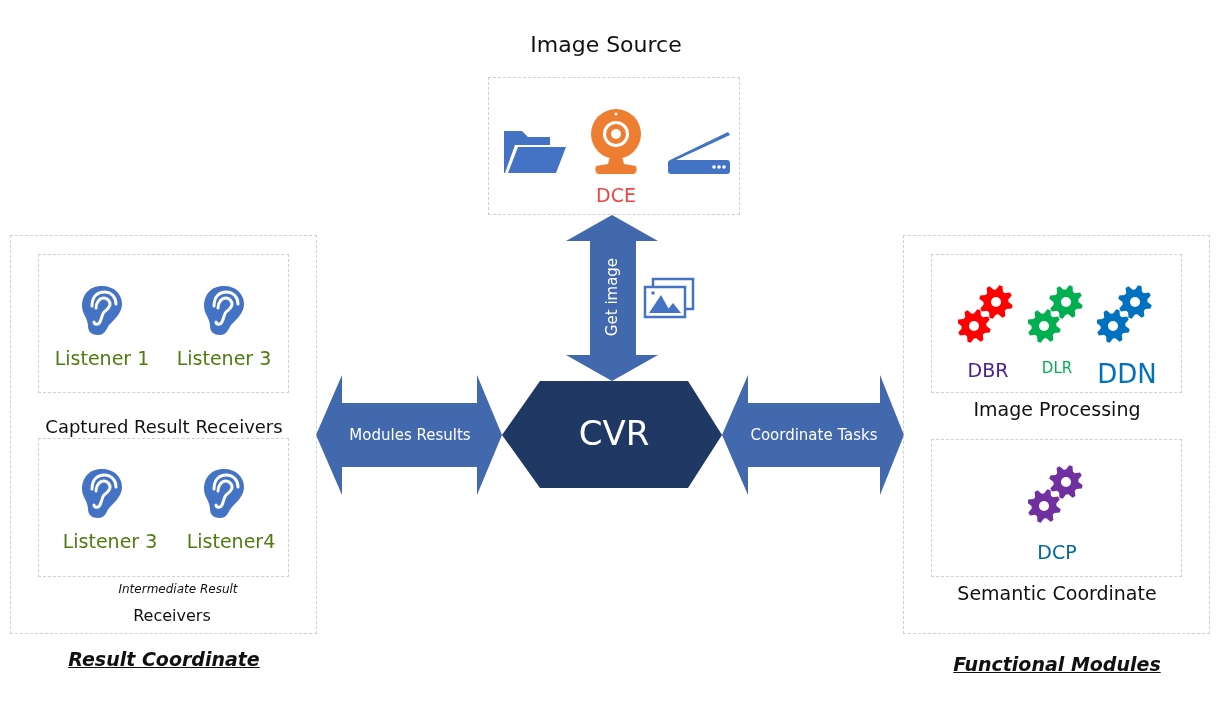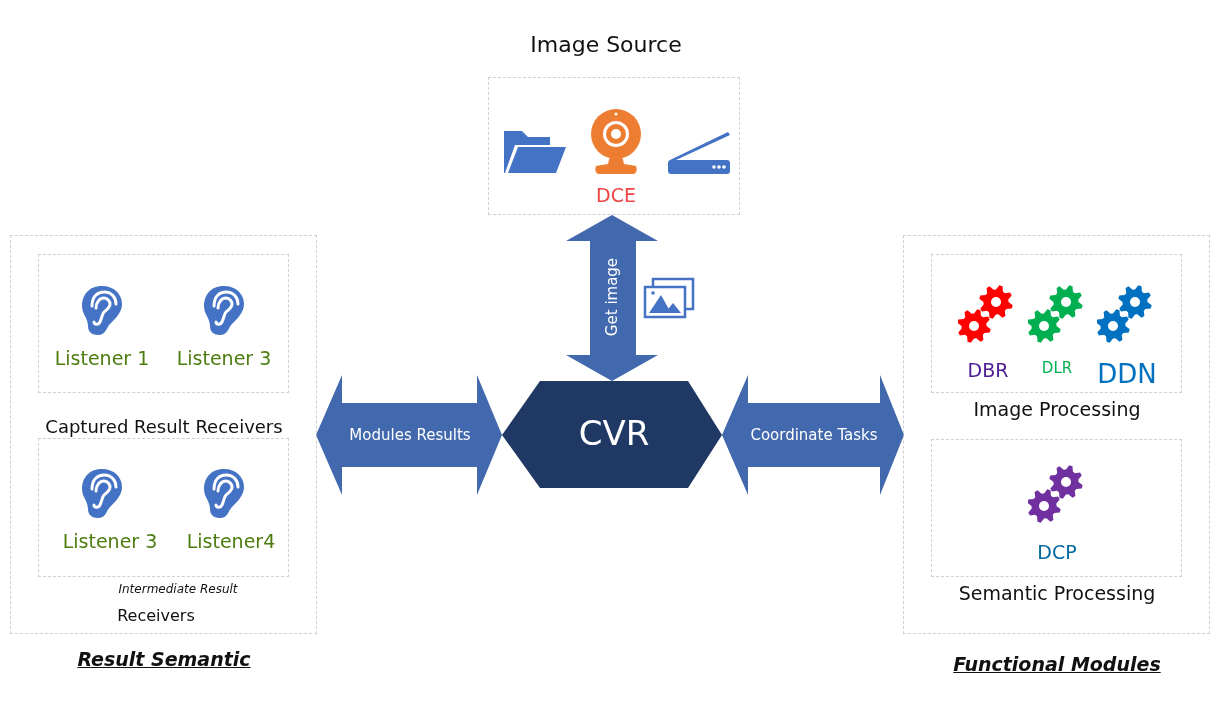--- a/index.html
+++ b/index.html
@@ -93,23 +93,23 @@
   <path d="M16 24 C16 18 20 14 24 14 C28 14 30 18 30 20 C30 24 26 26 24 28 C22 30 22 34 20 38 C18 42 14 40 14 38" fill="none" stroke="#fff" stroke-width="3" stroke-linecap="round"></path>
 </svg>
 
 <div class="lbl blue-txt" style="left:46px; top:347px; width:112px;">Listener 1</div>
 <div class="lbl blue-txt" style="left:168px; top:347px; width:112px;">Listener 3</div>
 <div class="lbl" style="left:18px; top:404px; width:292px; font-size:18px;margin-top:12px;">Captured Result Receivers</div>
 
 <div class="lbl blue-txt" style="left:54px; top:530px; width:112px;">Listener 3</div>
 <div class="lbl blue-txt" style="left:175px; top:530px; width:112px;">Listener4</div>
 <div class="lbl" style="left:32px; top:582px; width:292px; font-size:12px;font-style:italic;">Intermediate Result</div>
-<div class="lbl" style="left:10px; top:606px; width:292px; font-size:16px;">Receivers</div>
+<div class="lbl" style="left:26px; top:606px; width:292px; font-size:16px;">Receivers</div>
 
-<div class="lbl title-ul" style="left:18px; top:648px; width:292px;">Result Semantic</div>
+<div class="lbl title-ul" style="left:18px; top:648px; width:292px;">Result Coordinate</div>
 
 <div class="dash-box" style="left:903px; top:235px; width:307px; height:399px;"></div>
 <div class="dash-box" style="left:931px; top:254px; width:251px; height:139px;"></div>
 <div class="dash-box" style="left:931px; top:439px; width:251px; height:138px;"></div>
 
 <div id="gears">
     <svg width="60" height="62" viewBox="0 0 60 62" class="icon" style="left: 958px; top: 284px;">
       <path d="M50.5 18.0 L54.7 21.3 L53.7 24.5 L48.4 24.9 L46.8 26.8 L47.4 32.1 L44.5 33.7 L40.4 30.3 L38.0 30.5 L34.7 34.7 L31.5 33.7 L31.1 28.4 L29.2 26.8 L23.9 27.4 L22.3 24.5 L25.7 20.4 L25.5 18.0 L21.3 14.7 L22.3 11.5 L27.6 11.1 L29.2 9.2 L28.6 3.9 L31.5 2.3 L35.6 5.7 L38.0 5.5 L41.3 1.3 L44.5 2.3 L44.9 7.6 L46.8 9.2 L52.1 8.6 L53.7 11.5 L50.3 15.6 Z" fill="#ff0000"></path>
       <circle cx="38" cy="18" r="5" fill="#ffffff"></circle>
       <path d="M28.5 42.0 L32.7 45.3 L31.7 48.5 L26.4 48.9 L24.8 50.8 L25.4 56.1 L22.5 57.7 L18.4 54.3 L16.0 54.5 L12.7 58.7 L9.5 57.7 L9.1 52.4 L7.2 50.8 L1.9 51.4 L0.3 48.5 L3.7 44.4 L3.5 42.0 L-0.7 38.7 L0.3 35.5 L5.6 35.1 L7.2 33.2 L6.6 27.9 L9.5 26.3 L13.6 29.7 L16.0 29.5 L19.3 25.3 L22.5 26.3 L22.9 31.6 L24.8 33.2 L30.1 32.6 L31.7 35.5 L28.3 39.6 Z" fill="#ff0000"></path>
@@ -134,15 +134,15 @@
       <circle cx="16" cy="42" r="5" fill="#ffffff"></circle>
     </svg>
   </div>
 
 <div class="lbl" style="left:958px; top:359px; width:60px; font-size:19px; color:#4c1d95;">DBR</div>
 <div class="lbl" style="left:1027px; top:359px; width:60px; font-size:15px; color:#00b050;">DLR</div>
 <div class="lbl" style="left:1097px; top:359px; width:60px; font-size:26px; color:#0070c0;">DDN</div>
 <div class="lbl" style="left:911px; top:398px; width:292px; font-size:19px;">Image Processing</div>
 
 <div class="lbl" style="left:1027px; top:541px; width:60px; font-size:19px; color:#0369a1;">DCP</div>
-<div class="lbl" style="left:911px; top:582px; width:292px; font-size:19px;">Semantic Processing</div>
+<div class="lbl" style="left:911px; top:582px; width:292px; font-size:19px;">Semantic Coordinate</div>
 
 <div class="lbl title-ul" style="left:911px; top:653px; width:292px;">Functional Modules</div>
 
 </body></html>

